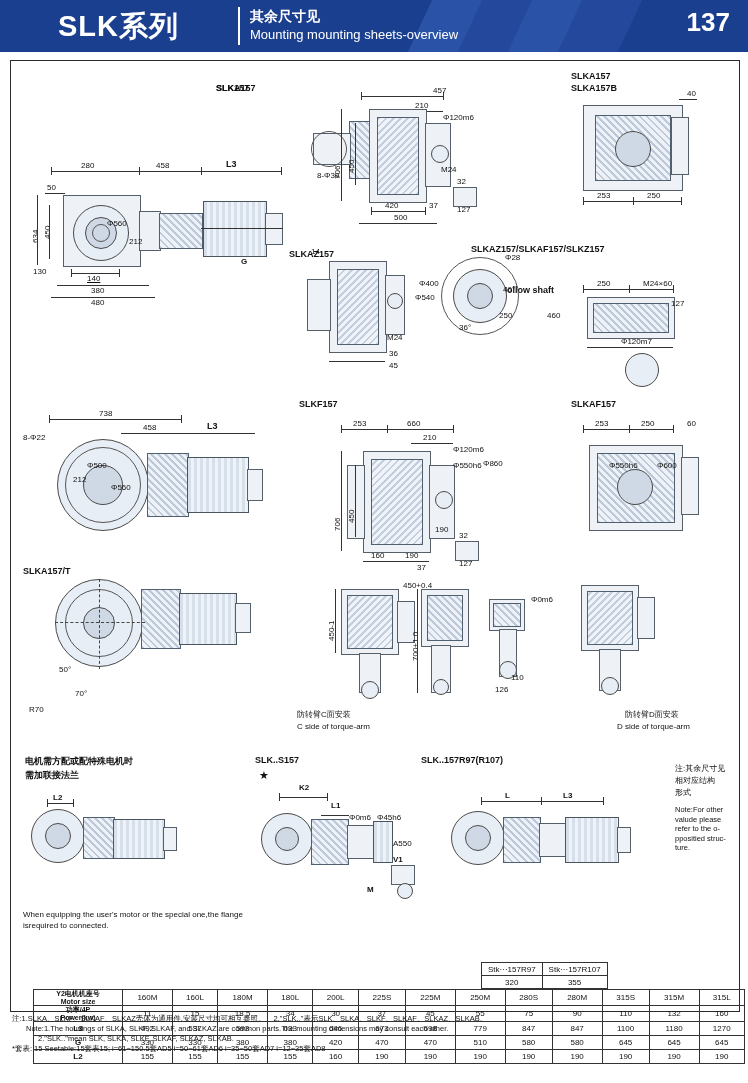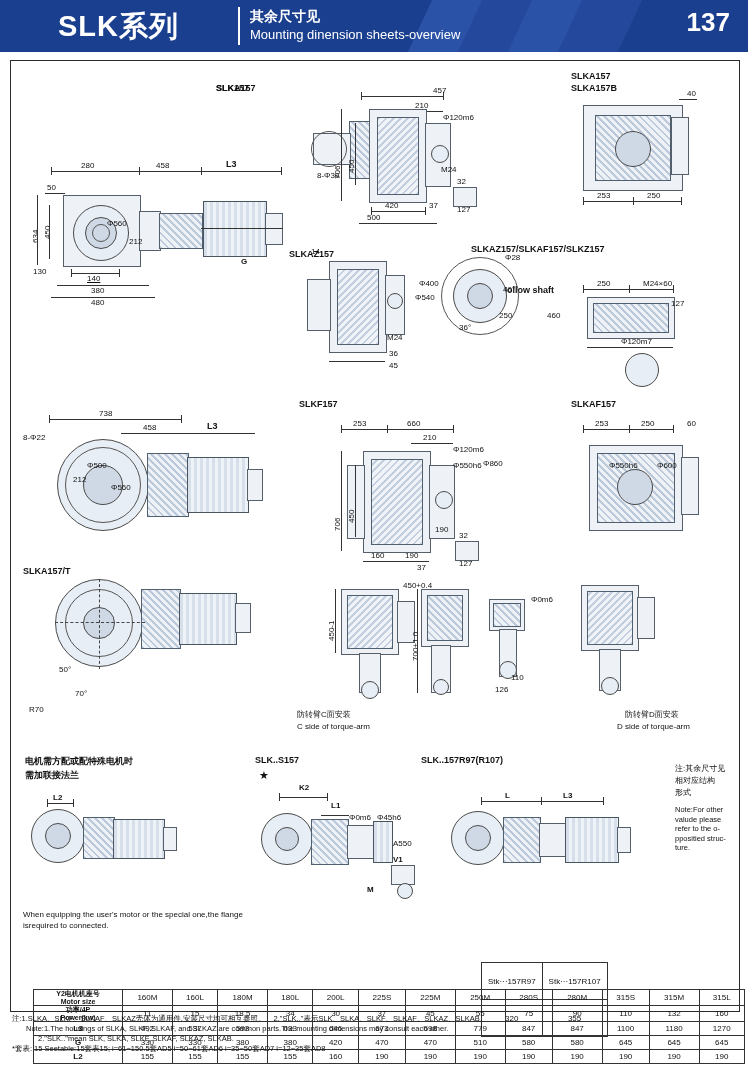--- a/index.html
+++ b/index.html
@@ -44,21 +44,21 @@
   .gbox{position:absolute;background:#eef2f7;border:1px solid #56606b;}
   .motor{position:absolute;background:repeating-linear-gradient(90deg,#d7e0ea 0 3px,#eef3f8 3px 6px);border:1px solid #4a5560;}
 
   
   .tblwrap{position:absolute;left:22px;top:928px;width:700px;}
   table.spec{border-collapse:collapse;font-size:8px;width:712px;}
   table.spec td,table.spec th{border:1px solid #333;padding:0 2px;text-align:center;height:13px;font-weight:normal;}
   table.spec td.hd{font-weight:bold;}
 
   .smalltbl{position:absolute;left:470px;top:901px;font-size:8px;border-collapse:collapse;}
-  .smalltbl td{border:1px solid #333;height:12px;text-align:center;padding:12px 6px;}
+  .smalltbl td{border:1px solid #333;height:12px;text-align:center;padding:0 6px;}
 
   .notebox{position:absolute;left:660px;top:772px;width:62px;font-size:7.5px;line-height:9.5px;}
   .cnnote{position:absolute;font-size:8px;line-height:11px;}
 
   .star{position:absolute;font-size:11px;color:#111;}
   .vtxt{position:absolute;font-size:8px;white-space:nowrap;transform-origin:left top;transform:rotate(-90deg);}
 </style>
 </head>
 <body>
 
@@ -67,21 +67,21 @@
   <div class="header">
     <div class="chev c1"></div>
     <div class="chev c2"></div>
     <div class="chev c3"></div>
     <div class="chev c4"></div>
     <div class="titlebox">
       <div class="series">SLK系列</div>
     </div>
     <div class="vline"></div>
     <div class="cn">其余尺寸见</div>
-    <div class="en">Mounting dinension sheets-overview</div>
+    <div class="en">Mounting mounting sheets-overview</div>
     <div class="pageno">137</div>
   </div>
 
   <div class="frame">
 
     <div class="lbl" style="left:205px;top:22px;">SLK157</div>
     <div class="lbl" style="left:205px;top:22px;">SLKA157</div>
     <div class="lbl" style="left:560px;top:10px;">SLKA157</div>
     <div class="lbl" style="left:560px;top:22px;">SLKA157B</div>
     <div class="lbl" style="left:278px;top:188px;">SLKAZ157</div>
@@ -163,21 +163,21 @@
       <div class="t" style="left:430px;top:104px;">M24</div>
       <div class="t" style="left:446px;top:116px;">32</div>
       <div class="gbox" style="left:442px;top:126px;width:22px;height:18px;"></div>
       <div class="t" style="left:446px;top:144px;">127</div>
 
       <div class="ln lnh" style="left:360px;top:150px;width:54px;"></div>
       <div class="ln lnv" style="left:360px;top:146px;height:8px;"></div>
       <div class="ln lnv" style="left:414px;top:146px;height:8px;"></div>
       <div class="t" style="left:374px;top:140px;">420</div>
       <div class="ln lnh" style="left:348px;top:162px;width:78px;"></div>
-      <div class="t" style="left:356px;top:152px;">500</div>
+      <div class="t" style="left:383px;top:152px;">500</div>
       <div class="t" style="left:418px;top:140px;">37</div>
     </div>
 
     <div>
       <div class="t" style="left:676px;top:28px;">40</div>
       <div class="ln lnh" style="left:668px;top:38px;width:18px;"></div>
       <div class="gbox" style="left:572px;top:44px;width:98px;height:84px;"></div>
       <div class="hatch" style="left:584px;top:54px;width:74px;height:64px;"></div>
       <div class="gbox" style="left:660px;top:56px;width:16px;height:56px;"></div>
       <div class="circ" style="left:604px;top:70px;width:34px;height:34px;background:#cfd9e6;"></div>

